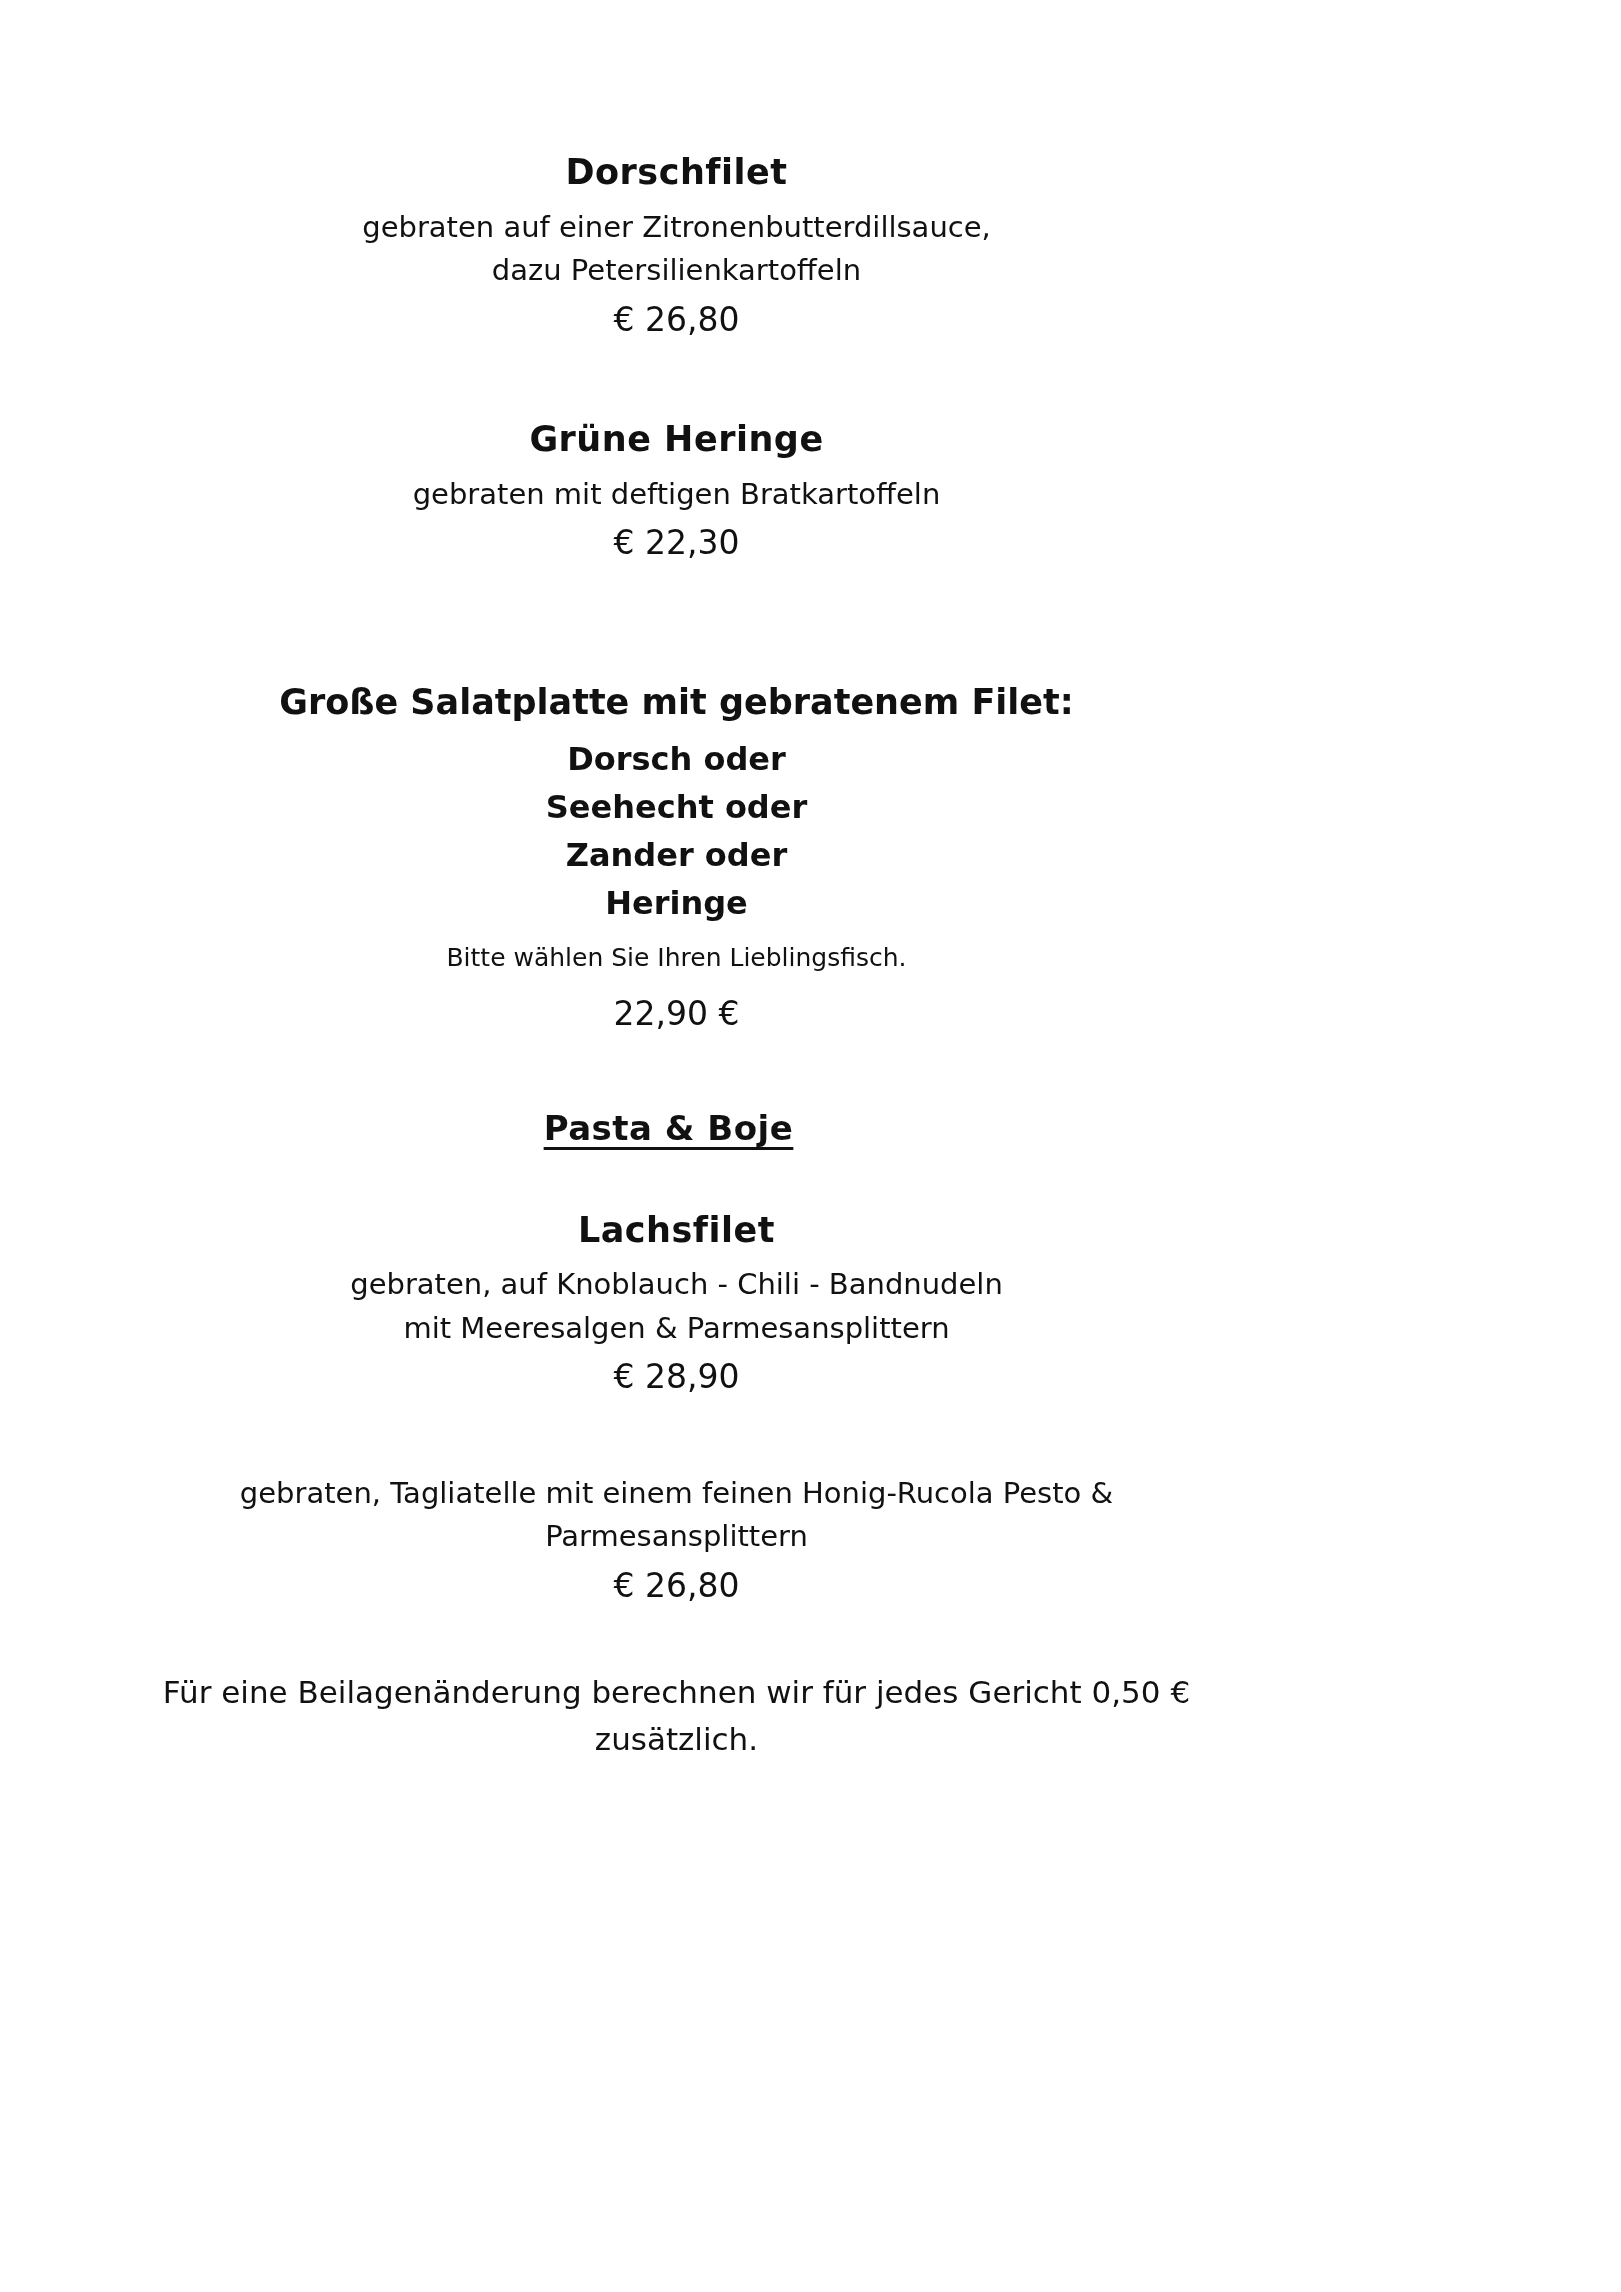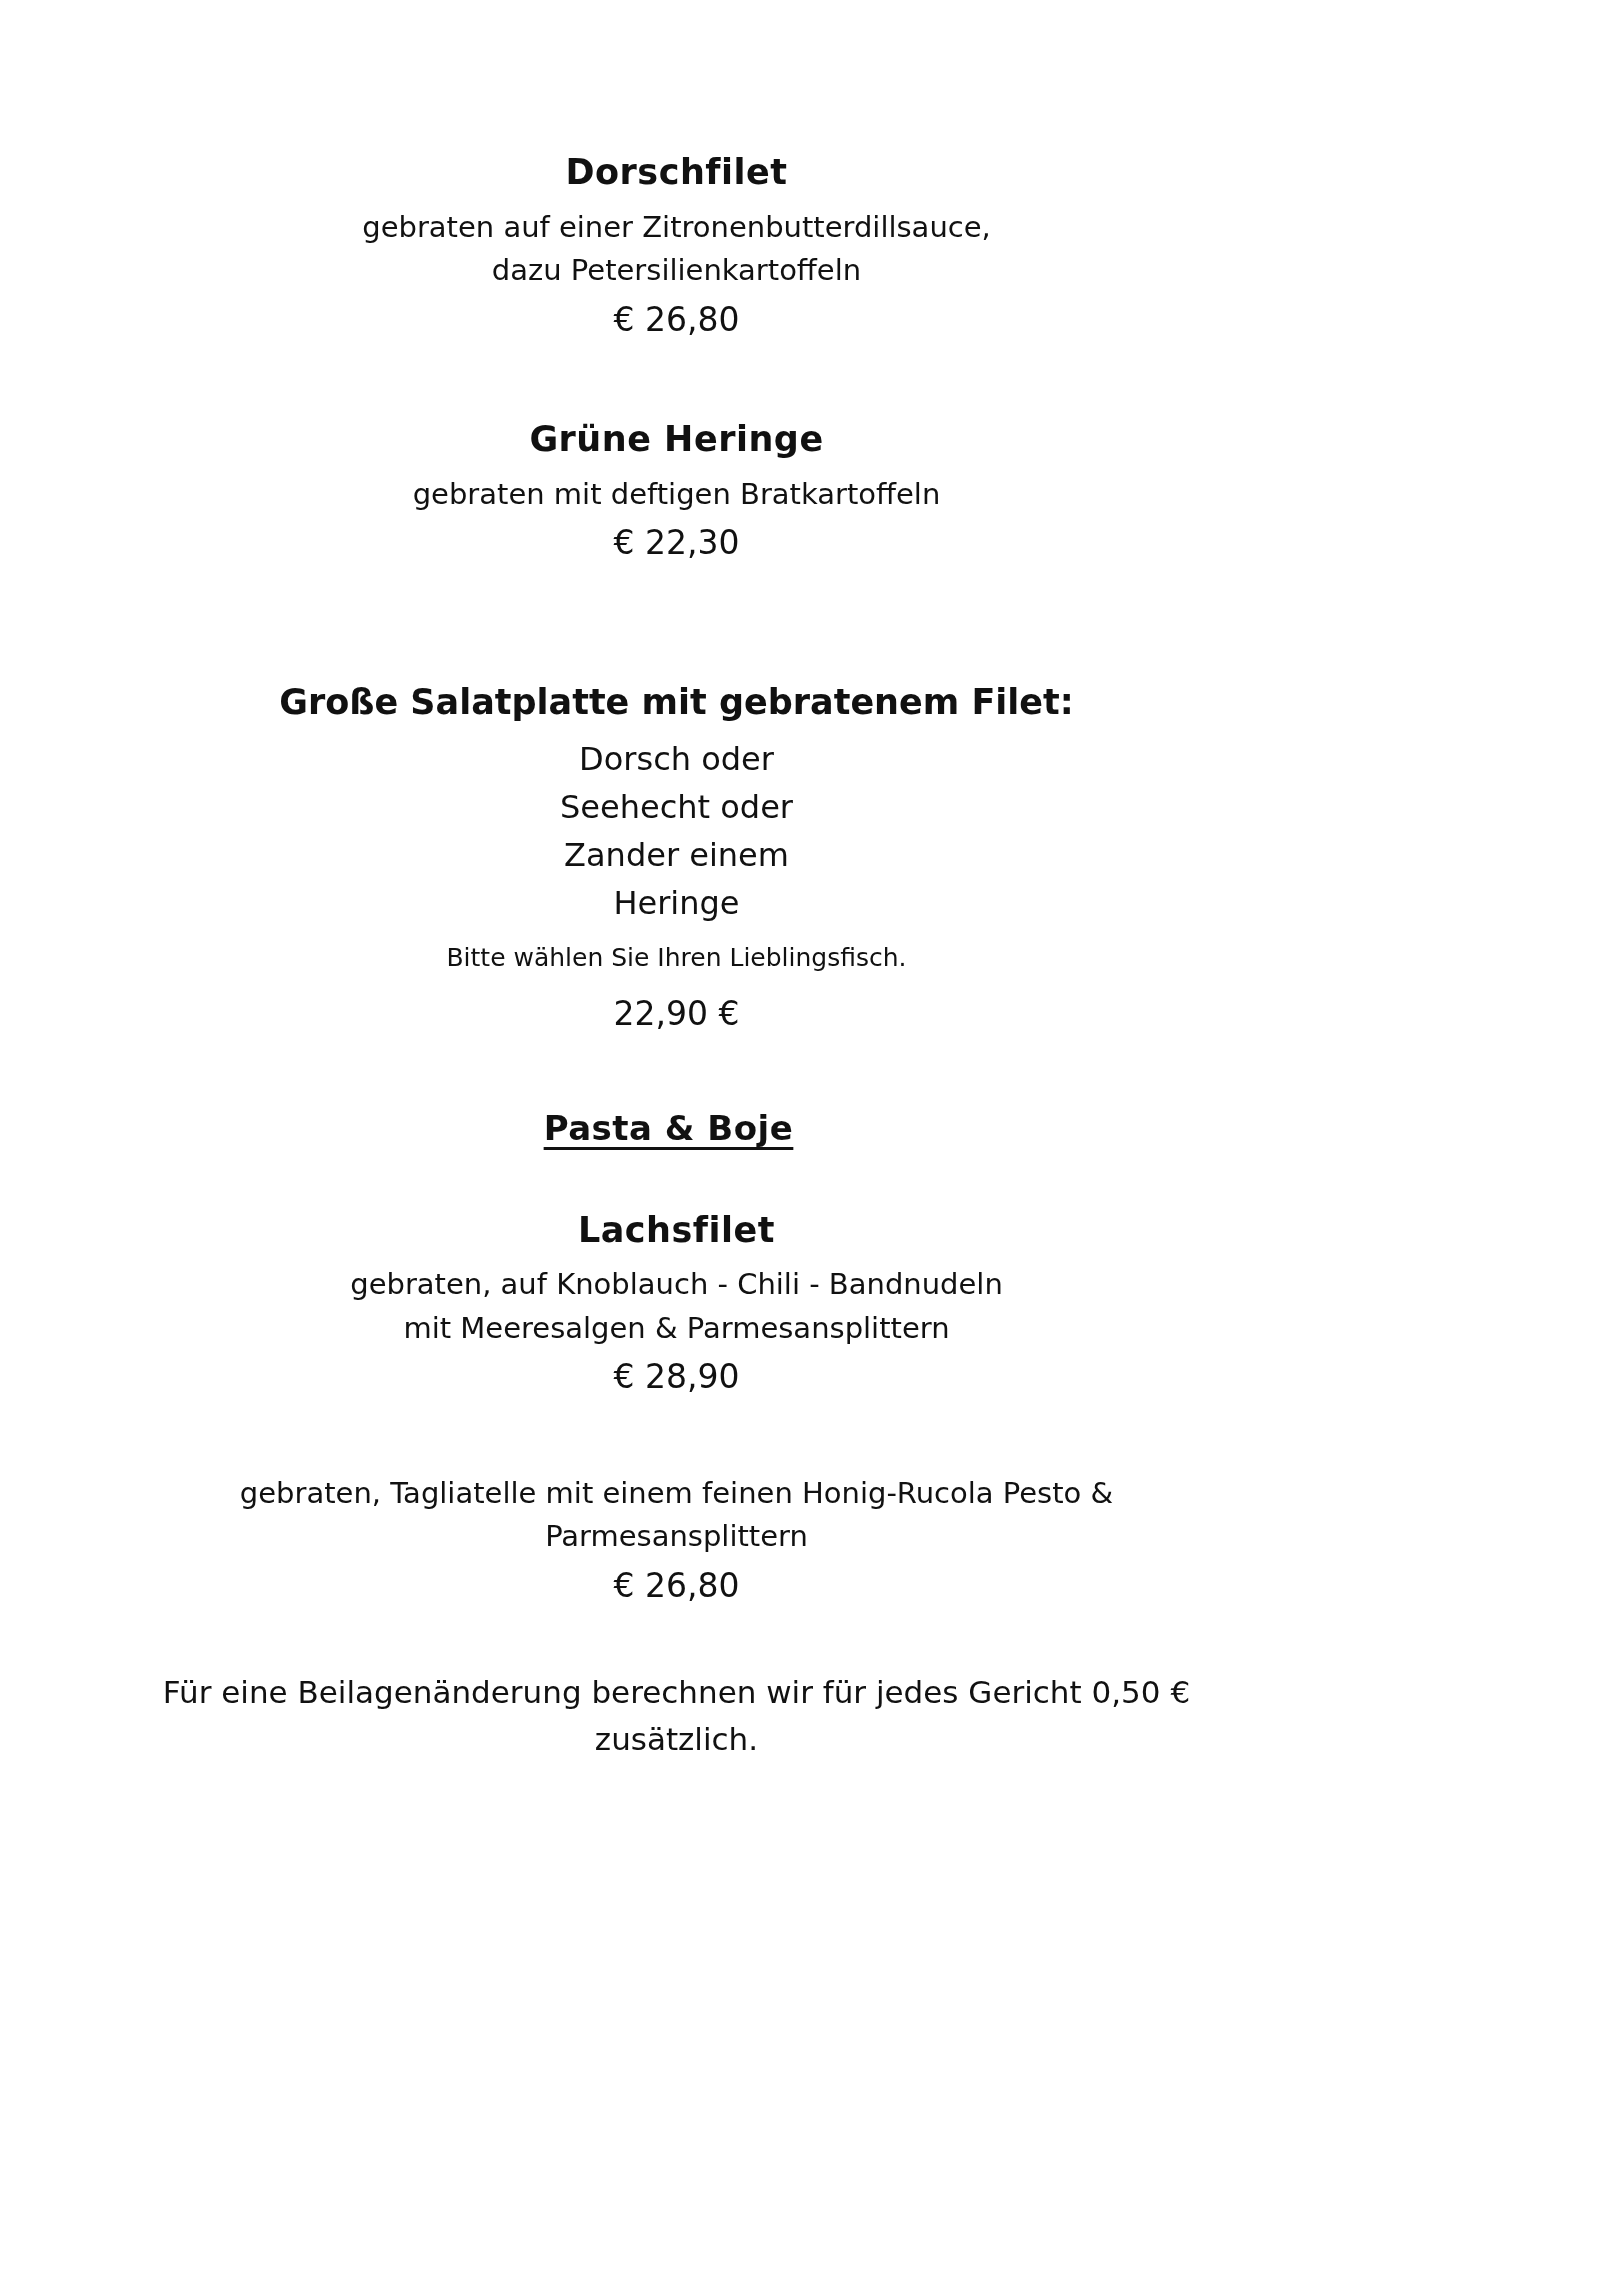--- a/index.html
+++ b/index.html
@@ -63,21 +63,21 @@
     margin: 0 0 19.6px 0;
   }
   .group-title {
     font-size: 35px;
     font-weight: 700;
     line-height: 1.45;
     margin: 0 0 7.8px 0;
   }
   .group-option {
     font-size: 32px;
-    font-weight: 400;
+    font-weight: 700;
     line-height: 1.5;
     margin: 0;
   }
   .group-note {
     font-size: 25px;
     font-weight: 400;
     line-height: 1.5;
     margin: 12px;
   }
   .footer-note {
@@ -109,21 +109,21 @@
     <p class="dish-line">gebraten mit deftigen Bratkartoffeln</p>
     <p class="dish-price">€ 22,30</p>
   </div>
 
   <div class="spacer-lg"></div>
 
   <div class="dish">
     <p class="group-title">Große Salatplatte mit gebratenem Filet:</p>
     <p class="group-option">Dorsch oder</p>
     <p class="group-option">Seehecht oder</p>
-    <p class="group-option">Zander einem</p>
+    <p class="group-option">Zander oder</p>
     <p class="group-option">Heringe</p>
     <p class="group-note">Bitte wählen Sie Ihren Lieblingsfisch.</p>
     <p class="dish-price">22,90 €</p>
   </div>
 
   <div class="spacer-md"></div>
 
   <div class="section-heading-wrap">
     <span class="section-heading">Pasta &amp; Boje</span>
   </div>

